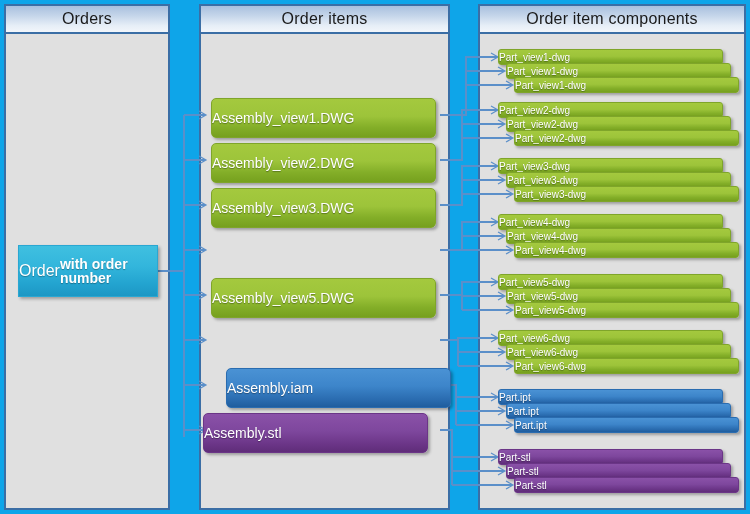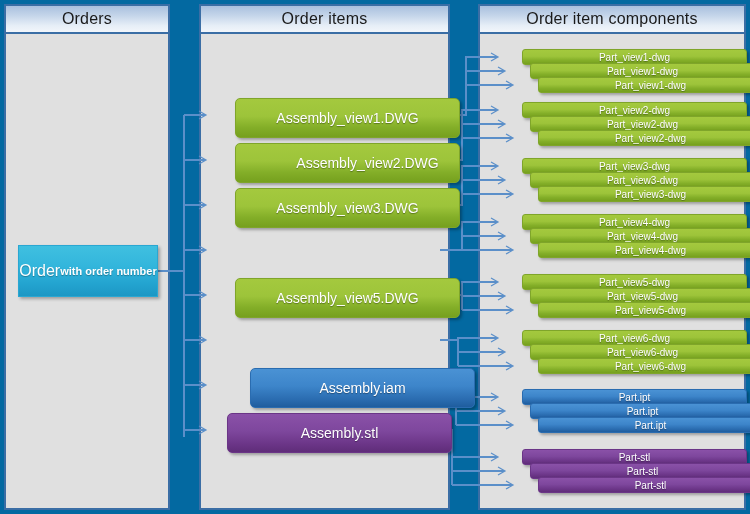--- a/index.html
+++ b/index.html
@@ -10,21 +10,21 @@
   body {
     width: 750px;
     height: 514px;
     font-family: "Liberation Sans", sans-serif;
     overflow: hidden;
   }
   #canvas {
     position: relative;
     width: 750px;
     height: 514px;
-    background: #0369a1;
+    background: #0ea5e9;
   }
 
   
   .panel {
     position: absolute;
     border: 2px solid #3b6ea5;
     box-sizing: border-box;
     background: #e0e0e0;
   }
   .panel-header {
@@ -51,27 +51,26 @@
     bottom: 0;
     background: #e0e0e0;
   }
 
   
   .node {
     position: absolute;
     box-sizing: border-box;
     display: flex;
     align-items: center;
-    justify-content: center;
+    justify-content: flex-start;
     color: #ffffff;
     text-shadow: 0 1px 1px rgba(0,0,0,.35);
     box-shadow: 2px 2px 3px rgba(0,0,0,.30);
     overflow: hidden;
     white-space: nowrap;
-    margin-left: 24px;
   }
   .node.green {
     background: linear-gradient(to bottom, #a4c93e 0%, #9dc43a 45%, #83ae28 75%, #76a01e 100%);
     border: 1px solid #7fa52a;
   }
   .node.blue {
     background: linear-gradient(to bottom, #4a92d4 0%, #3d85ca 45%, #2a6cb0 80%, #1f5d9e 100%);
     border: 1px solid #2a6cb0;
   }
   .node.purple {
@@ -104,21 +103,21 @@
     border: 1px solid #2aa7d2;
     box-shadow: 2px 2px 3px rgba(0,0,0,.30);
     display: flex;
     flex-direction: row;
     align-items: center;
     justify-content: center;
     color: #ffffff;
     text-shadow: 0 1px 1px rgba(0,0,0,.30);
   }
   .order-title { font-size: 16px; line-height: 18px; }
-  .order-sub   { font-size: 11px; line-height: 14px; font-weight: bold; }
+  .order-sub   { font-size: 14px; line-height: 14px; font-weight: bold; }
   svg.wires {
     position: absolute;
     left: 0; top: 0;
     width: 750px; height: 514px;
     pointer-events: none;
   }
 </style>
 </head>
 <body>
 
@@ -247,21 +246,21 @@
   </svg>
 
   <div class="order-node">
     <div class="order-title">Order</div>
     <div class="order-sub">with order number</div>
   </div>
 
   <div class="node assembly green" style="left:211px; top:98px;">
     <span>Assembly_view1.DWG</span>
   </div>
-  <div class="node assembly green" style="left:211px; top:143px;padding-left:40px;">
+  <div class="node assembly green" style="left:211px; top:143px;">
     <span>Assembly_view2.DWG</span>
   </div>
   <div class="node assembly green" style="left:211px; top:188px;">
     <span>Assembly_view3.DWG</span>
   </div>
   <div class="node assembly green" style="left:211px; top:278px;">
     <span>Assembly_view5.DWG</span>
   </div>
   <div class="node assembly blue" style="left:226px; top:368px;">
     <span>Assembly.iam</span>

